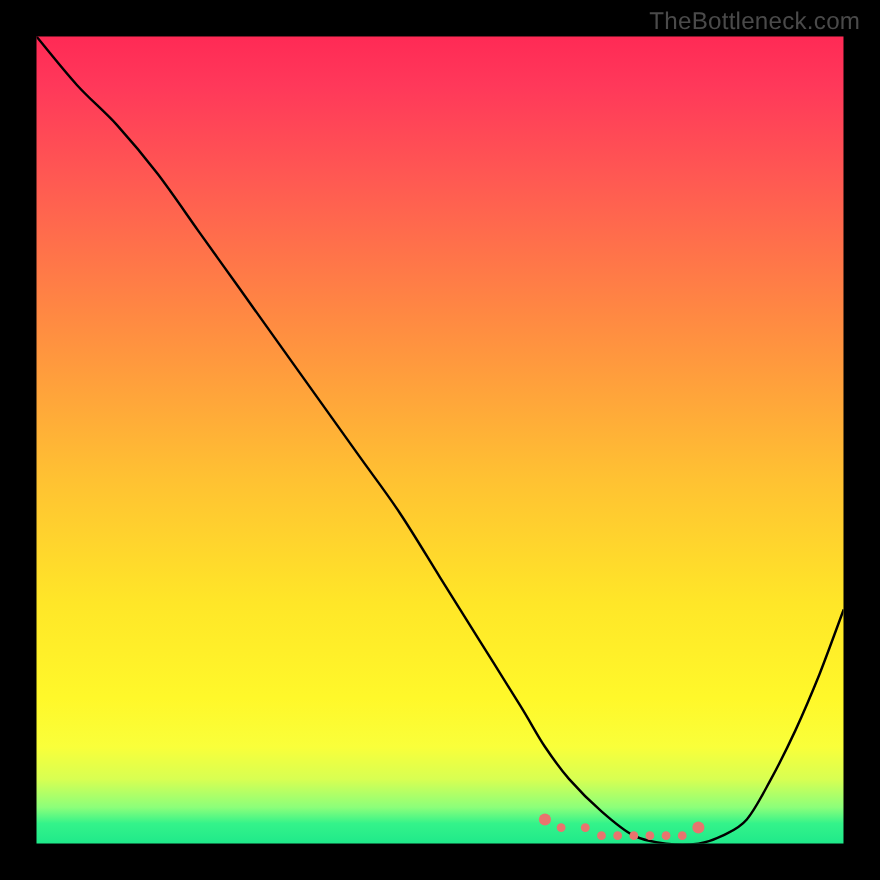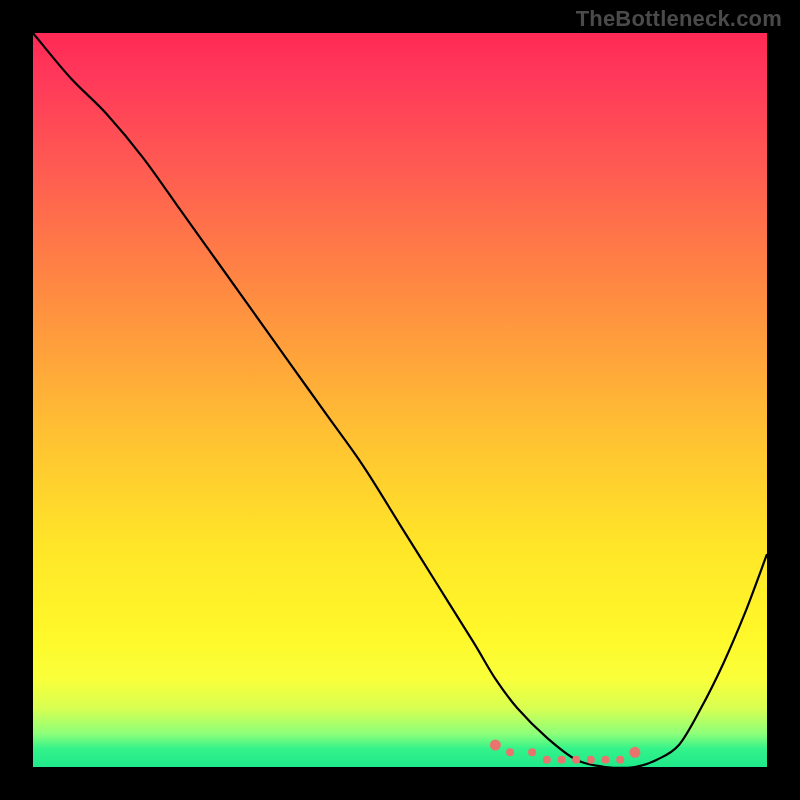--- a/index.html
+++ b/index.html
@@ -9,21 +9,21 @@
     width: 800px;
     height: 800px;
     background: #000;
   }
   .watermark {
     position: absolute;
     top: 6px;
     right: 18px;
     font-family: Arial, Helvetica, sans-serif;
     font-size: 22px;
-    font-weight: bold;
+    font-weight: normal;
     color: #4a4a4a;
     letter-spacing: 0.2px;
     z-index: 5;
   }
   .plot-area {
     position: absolute;
     left: 33px;
     top: 33px;
     width: 734px;
     height: 734px;

